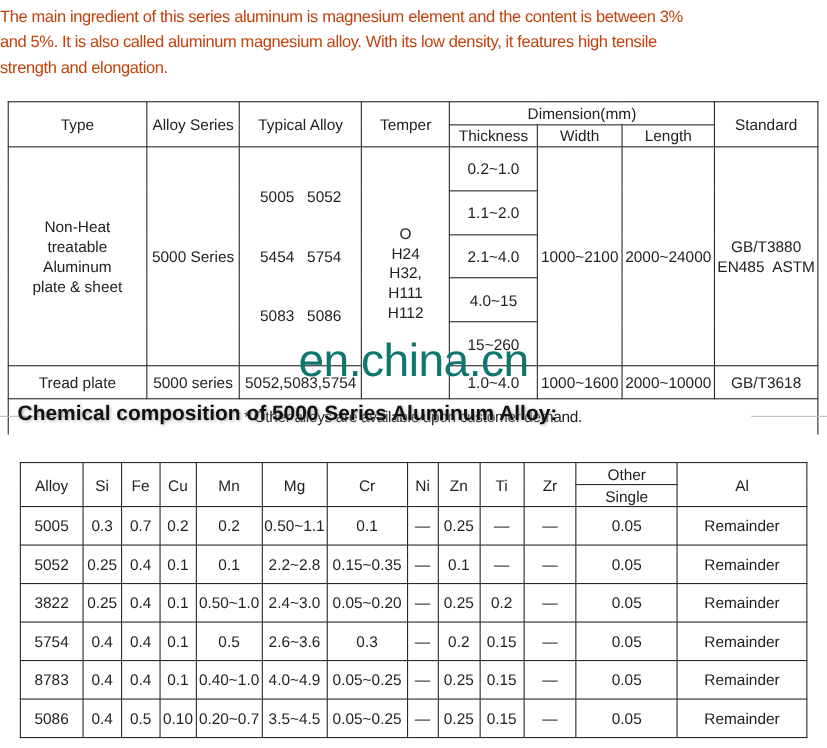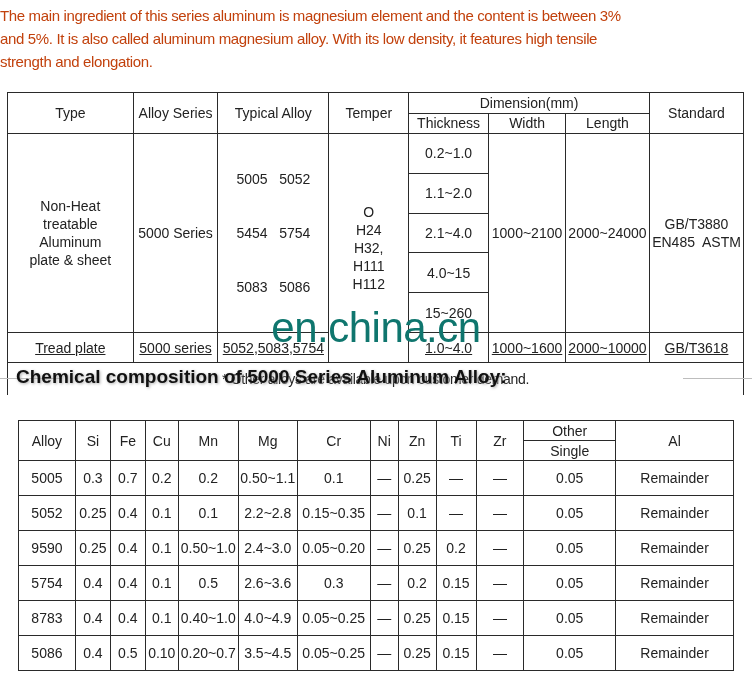--- a/index.html
+++ b/index.html
@@ -17,21 +17,21 @@
     border: 1px solid #2a2a2a; text-align: center; vertical-align: middle;
     font-weight: normal; font-size: 14px; color: #222; padding: 0;
   }
 
   
   #spec-table { left: 7px; top: 92px; width: 737px; }
   #spec-table .hdr { height: 41px; }
   #spec-table .sub td, #spec-table .sub th { height: 20px; }
   #spec-table .dimhdr { height: 20px; }
   #spec-table .thick { height: 21px; }
-  #spec-table .tread td { height: 30px; text-decoration: underline; }
+  #spec-table .tread td { height: 30px; }
   #spec-table .note td {
     text-align: center; height: 32px; vertical-align: top; padding-top: 8px;
     font-size: 14px; border-bottom: none; letter-spacing: -0.3px;
   }
   .ml { line-height: 18px; text-align: center; }
 
   
   .watermark {
     position: absolute; left: 0; width: 752px; top: 304px;
     text-align: center; font-size: 42px; color: #0f766e;
@@ -203,21 +203,21 @@
         <td>2.2~2.8</td>
         <td>0.15~0.35</td>
         <td>—</td>
         <td>0.1</td>
         <td>—</td>
         <td>—</td>
         <td>0.05</td>
         <td>Remainder</td>
       </tr>
       <tr>
-        <td>9590</td>
+        <td>3822</td>
         <td>0.25</td>
         <td>0.4</td>
         <td>0.1</td>
         <td>0.50~1.0</td>
         <td>2.4~3.0</td>
         <td>0.05~0.20</td>
         <td>—</td>
         <td>0.25</td>
         <td>0.2</td>
         <td>—</td>

